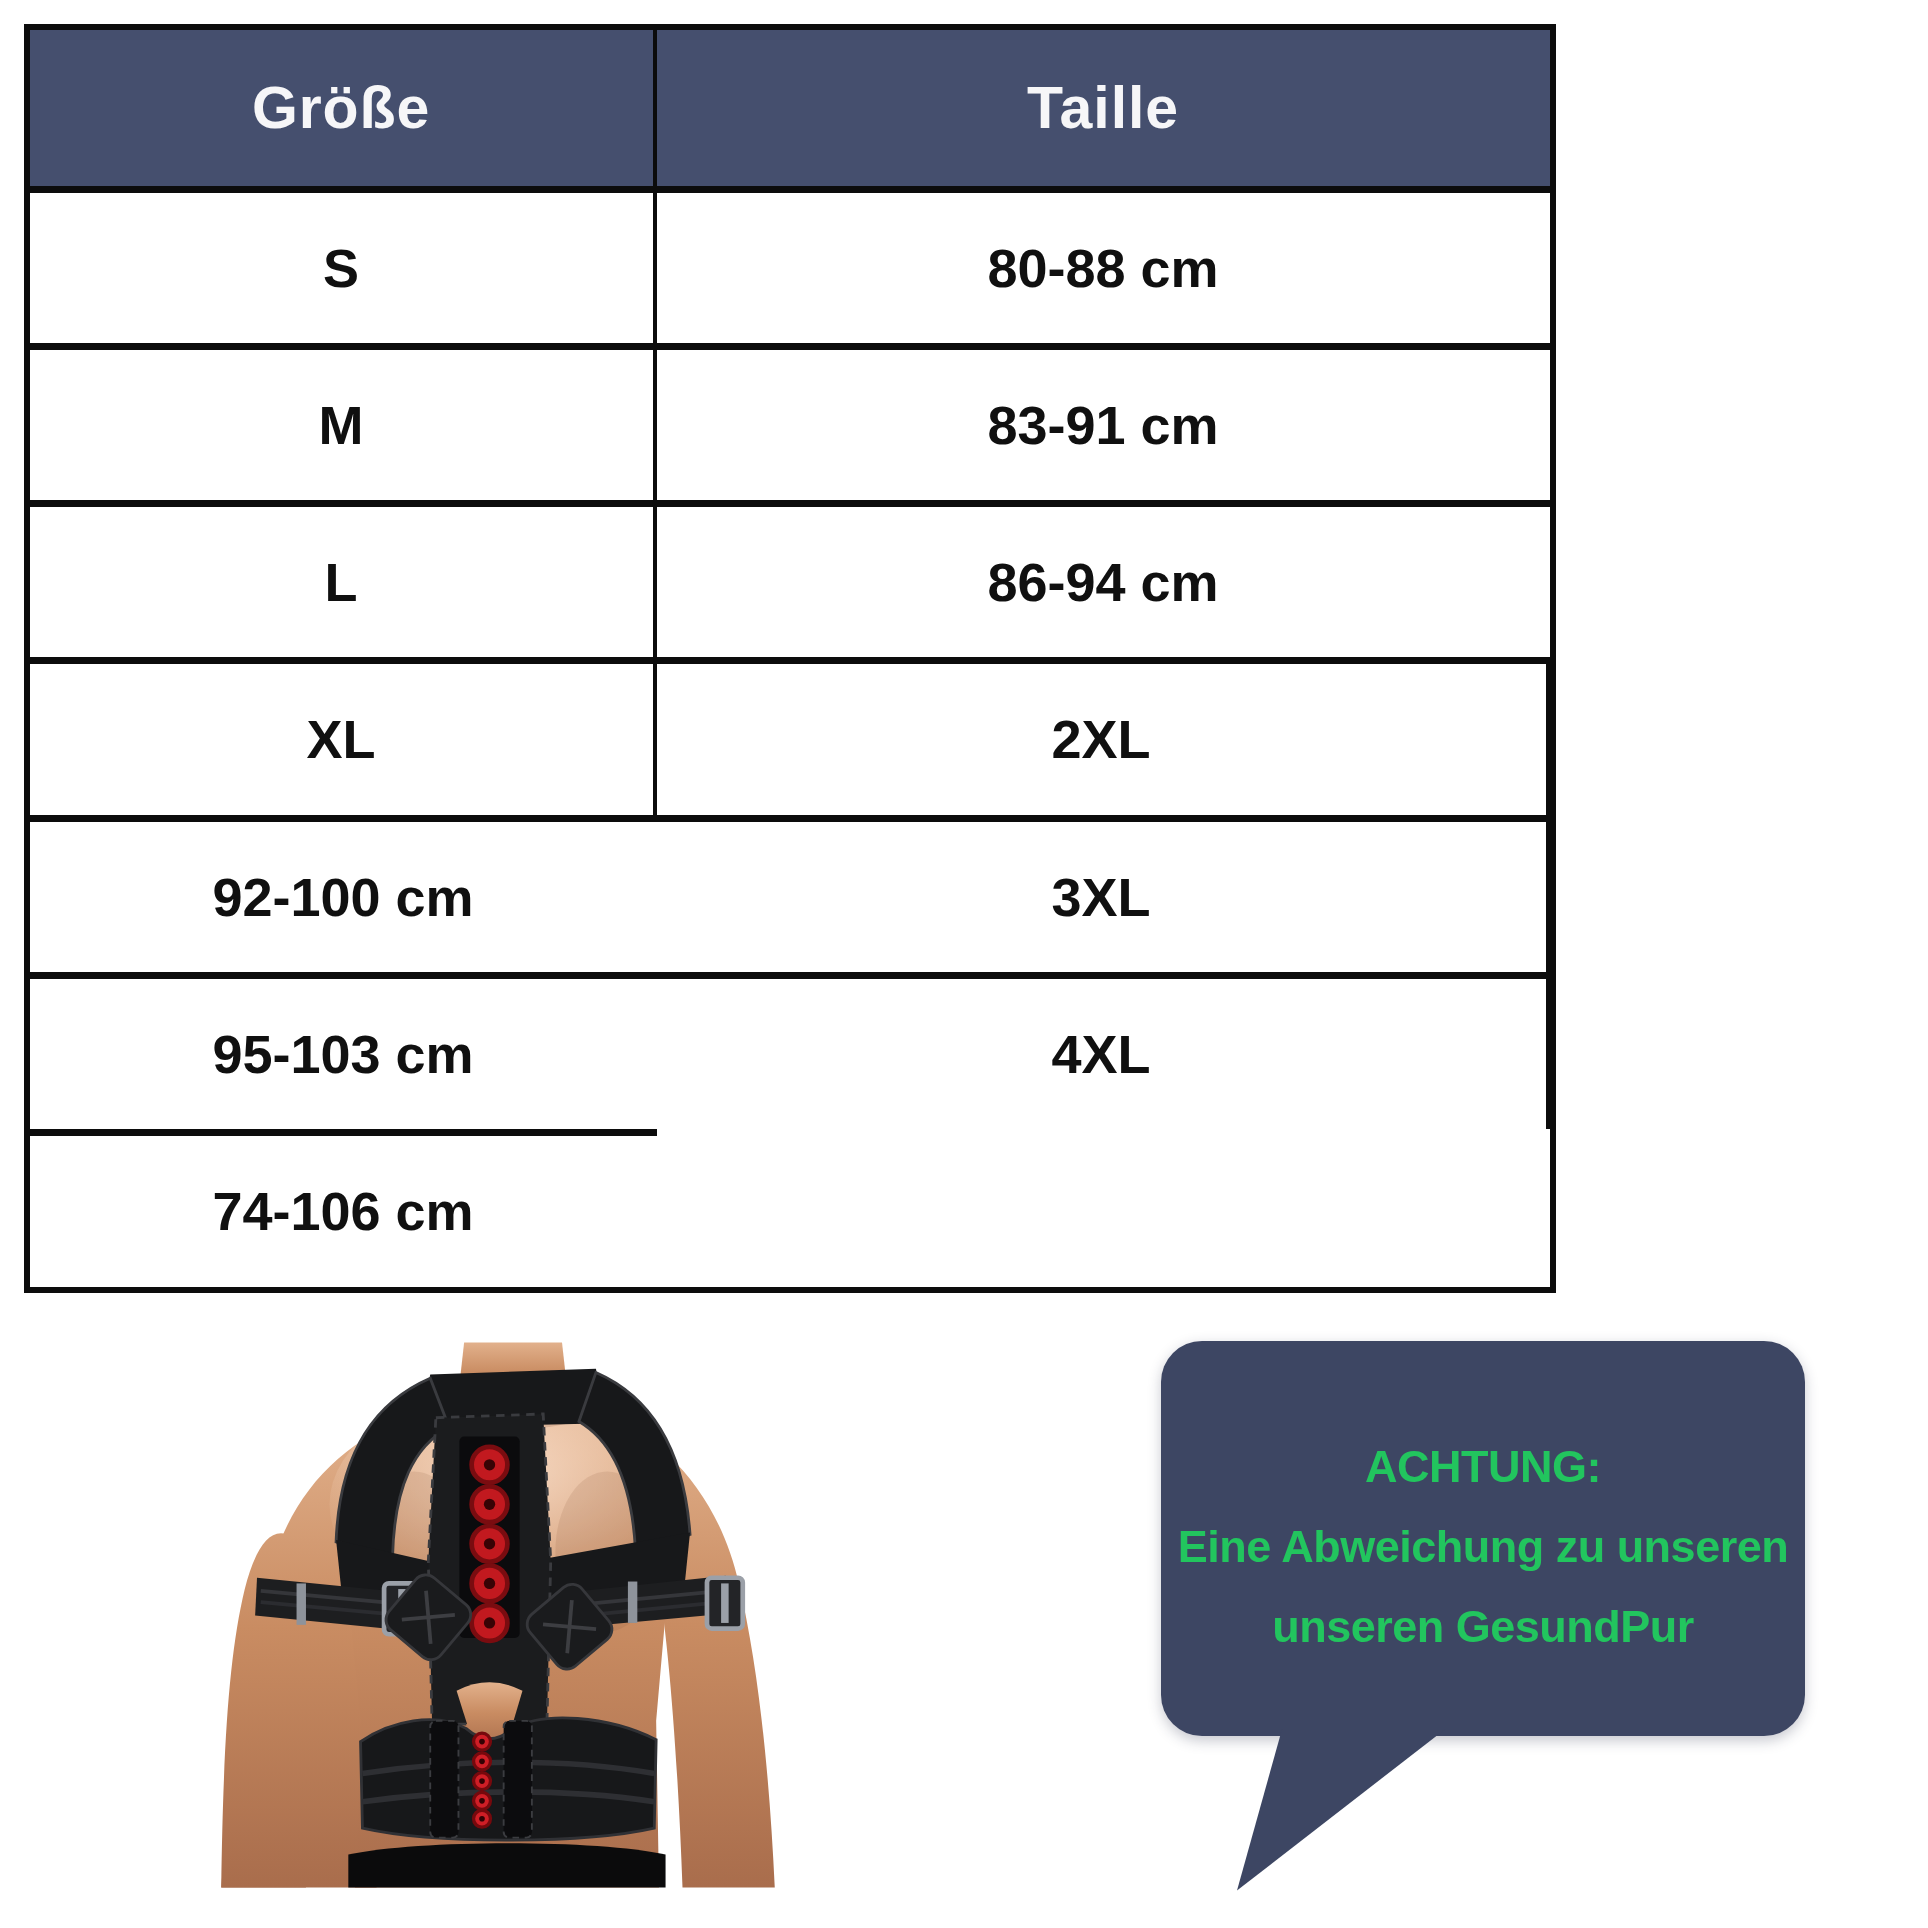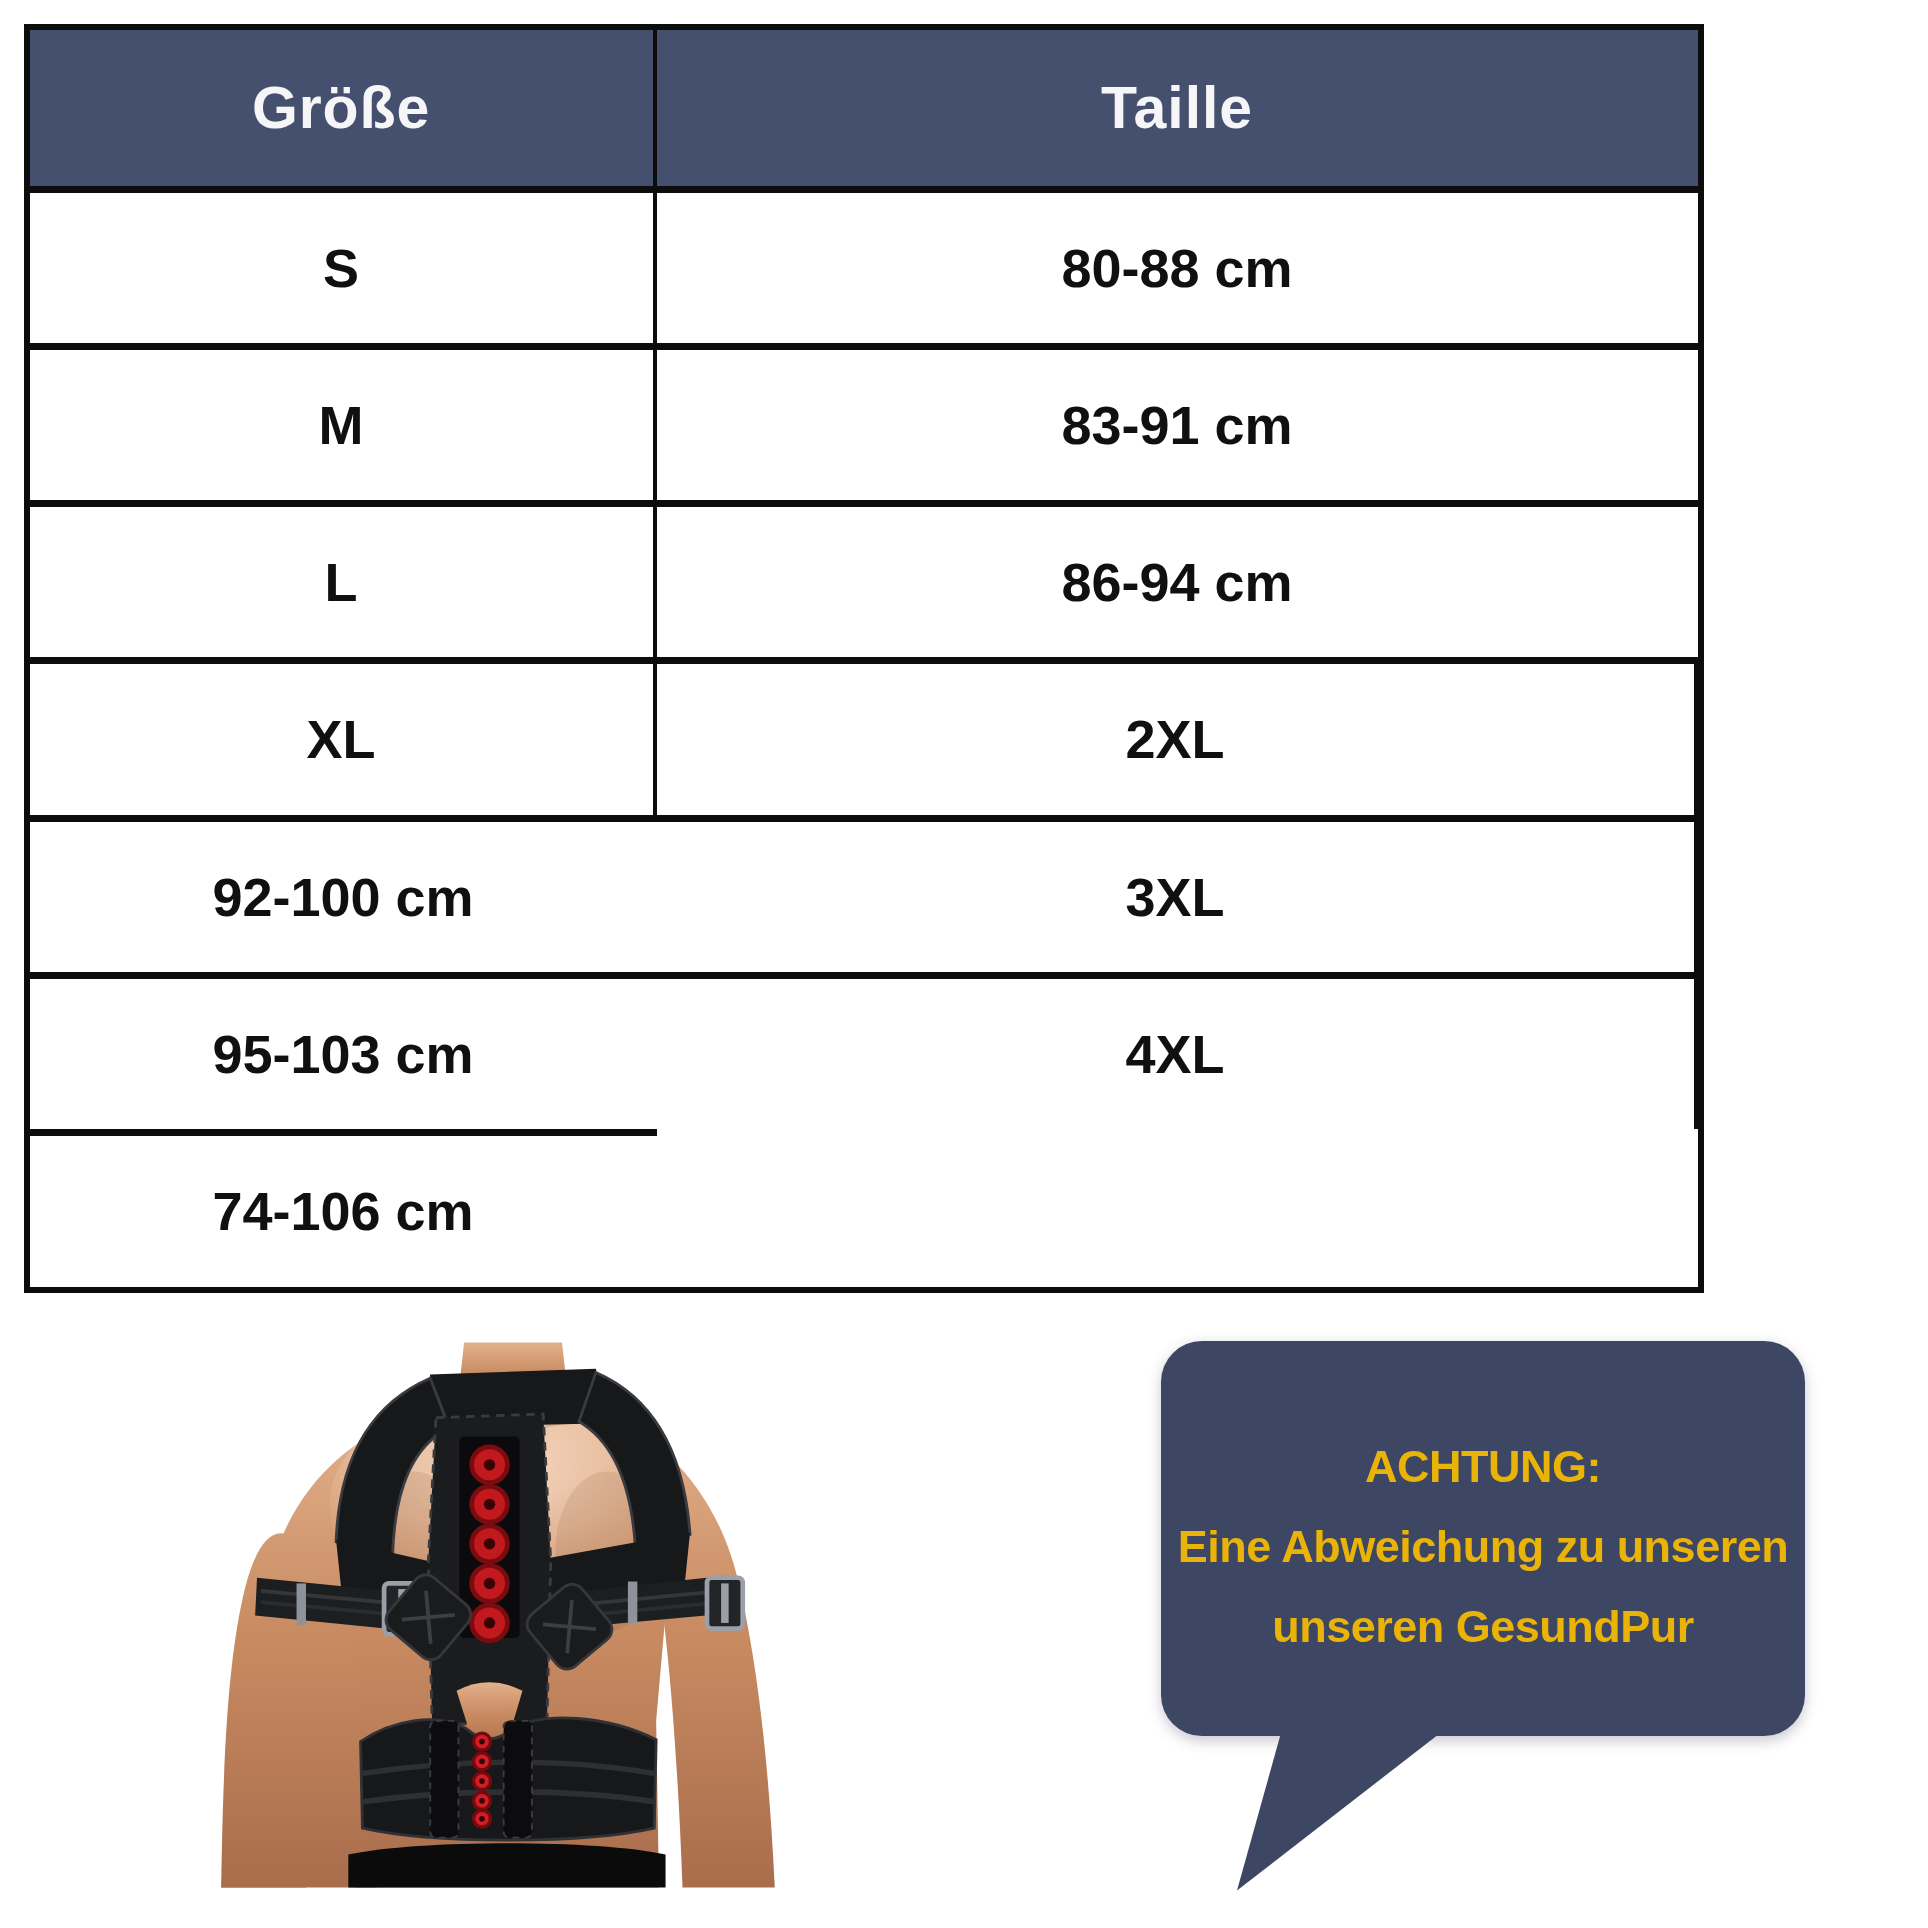--- a/index.html
+++ b/index.html
@@ -2,21 +2,21 @@
 <html style="font-size:15px"><head>
 <meta charset="utf-8">
 <style>
   html,body{margin:0;padding:0;background:#ffffff;}
   .canvas{
     position:relative;width:1928px;height:1928px;background:#ffffff;
     font-family:"Liberation Sans", sans-serif;overflow:hidden;
   }
   
   .size-table{
-    position:absolute;left:23.5px;top:23.5px;width:1680px;height:1269px;
+    position:absolute;left:23.5px;top:23.5px;width:1532px;height:1269px;
     box-sizing:border-box;border:6.6px solid #0c0c0c;
     display:grid;grid-template-columns:627px 1fr;
     grid-template-rows:156px repeat(7,1fr);
   }
   .cell{
     display:flex;align-items:center;justify-content:center;
     box-sizing:border-box;background:#ffffff;
   }
   .cell.col1{border-right:4.7px solid #0c0c0c;}
   .cell.body{border-top:7.5px solid #0c0c0c;font-size:54px;font-weight:bold;color:#101010;}
@@ -27,21 +27,21 @@
   .photo{position:absolute;left:193px;top:1316px;width:626px;height:612px;}
   
   .bubble{
     position:absolute;left:1161px;top:1341px;width:644px;height:395px;
     background:#3d4663;border-radius:41px;
     box-shadow:0 4.7px 13px rgba(40,45,70,0.25);
     display:flex;flex-direction:column;align-items:center;justify-content:center;
     padding-top:5.6px;box-sizing:border-box;
   }
   .bubble-line{
-    color:#eab308;font-weight:bold;font-size:45px;line-height:68px;
+    color:#22c55e;font-weight:bold;font-size:45px;line-height:68px;
     letter-spacing:-0.5px;white-space:nowrap;text-align:center;margin-top:12px;
   }
   .bubble-tail{position:absolute;left:1161px;top:1729px;width:644px;height:169px;}
 </style>
 </head>
 <body>
 
 <div class="canvas">
 
   <div class="size-table">

